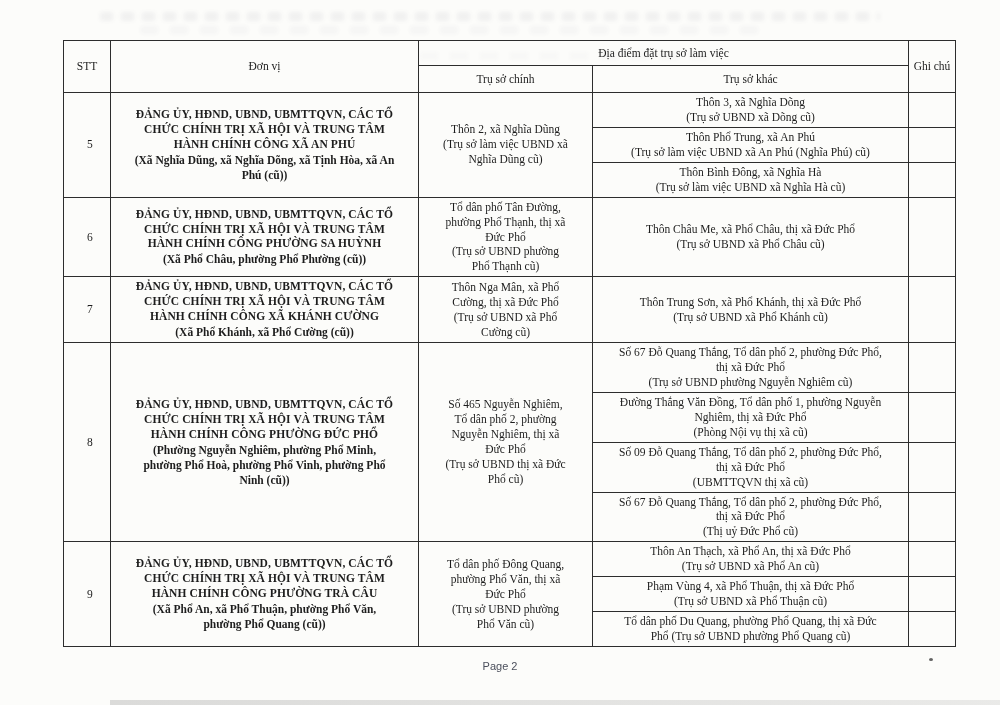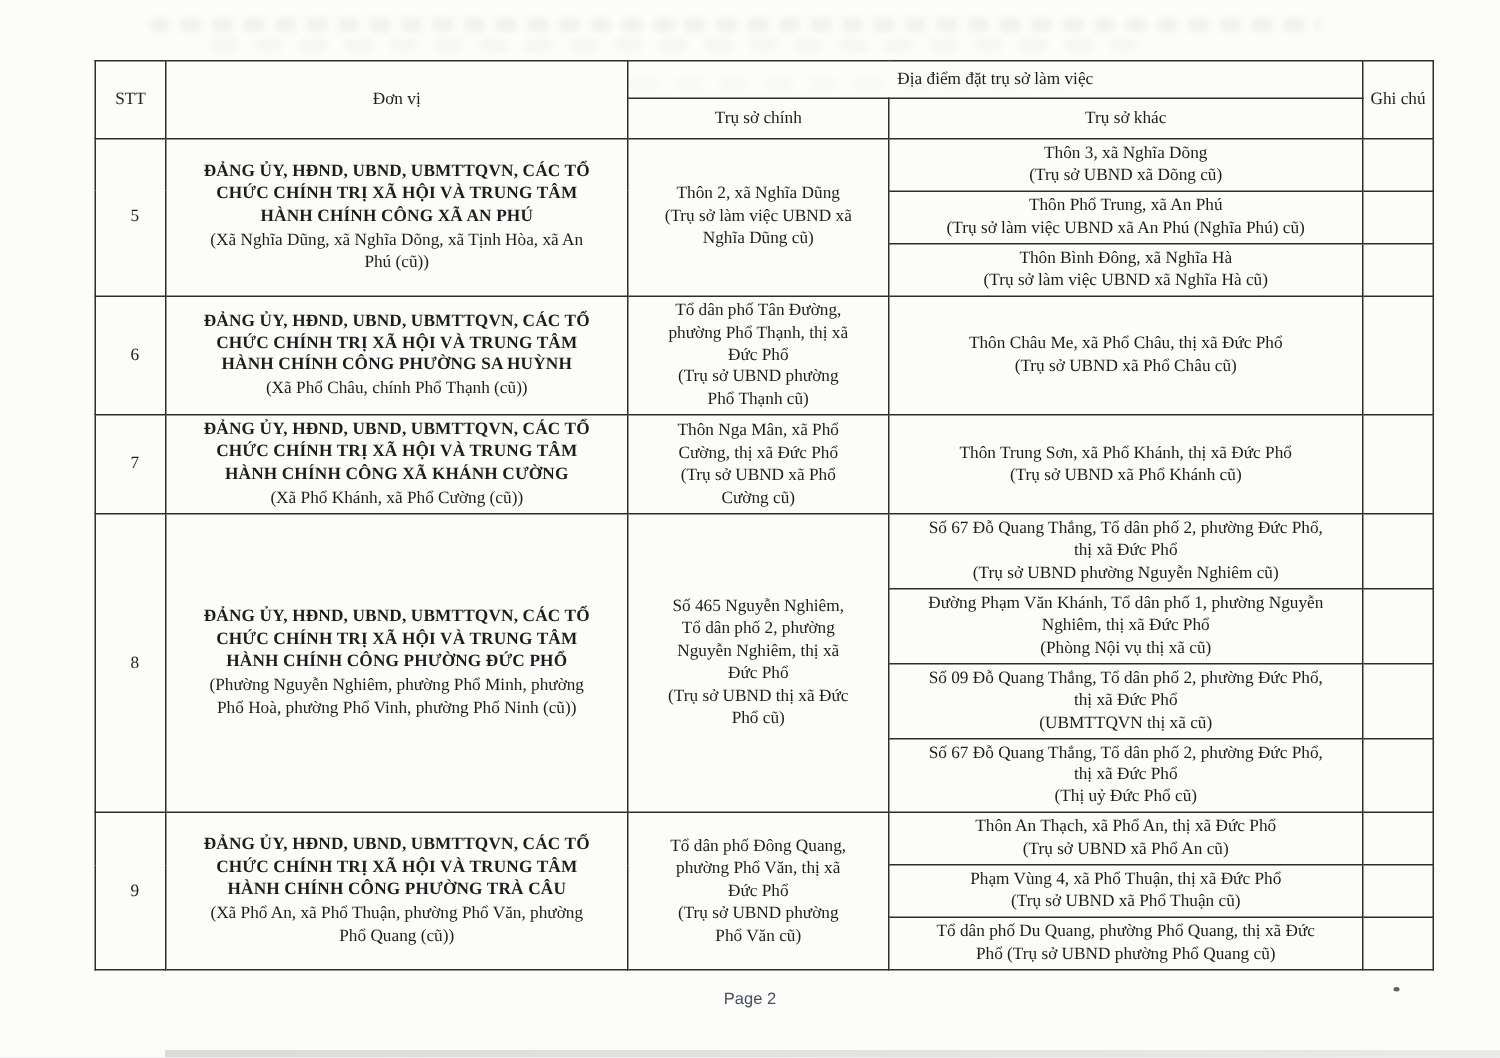--- a/index.html
+++ b/index.html
@@ -49,21 +49,21 @@
     padding:2px 3px;
   }
   thead tr.hrow1 th{height:20px;}
   thead tr.hrow2 th{height:22px;}
   .cell-stt{font-size:11.5px;}
   .cell-donvi{padding:3px 10px;}
   .dv-main{
     font-weight:bold;font-size:11.5px;letter-spacing:.1px;
   }
   .dv-sub{
-    font-weight:normal;font-size:11.5px;margin-top:1px;
+    font-weight:bold;font-size:11.5px;margin-top:1px;
   }
   .cell-chinh,.cell-khac{
     font-size:11.5px;
     white-space:pre-line;
     padding:3px 7px;
   }
   .cell-khac{padding:3px 9px;}
   .cell-ghichu{width:47px;}
 
   .page-label{
@@ -124,21 +124,21 @@
         </tr>
         <tr>
           <td class="cell-khac">Thôn Bình Đông, xã Nghĩa Hà
 (Trụ sở làm việc UBND xã Nghĩa Hà cũ)</td>
           <td class="cell-ghichu"></td>
         </tr>
         <tr>
           <td class="cell-stt">6</td>
           <td class="cell-donvi">
             <div class="dv-main">ĐẢNG ỦY, HĐND, UBND, UBMTTQVN, CÁC TỔ CHỨC CHÍNH TRỊ XÃ HỘI VÀ TRUNG TÂM HÀNH CHÍNH CÔNG PHƯỜNG SA HUỲNH</div>
-            <div class="dv-sub">(Xã Phổ Châu, chính Phổ Thạnh (cũ))</div>
+            <div class="dv-sub">(Xã Phổ Châu, phường Phổ Phường (cũ))</div>
           </td>
           <td class="cell-chinh">Tổ dân phố Tân Đường, phường Phổ Thạnh, thị xã Đức Phổ
 (Trụ sở UBND phường Phổ Thạnh cũ)</td>
           <td class="cell-khac">Thôn Châu Me, xã Phổ Châu, thị xã Đức Phổ
 (Trụ sở UBND xã Phổ Châu cũ)</td>
           <td class="cell-ghichu"></td>
         </tr>
         <tr>
           <td class="cell-stt">7</td>
           <td class="cell-donvi">
@@ -157,21 +157,21 @@
             <div class="dv-main">ĐẢNG ỦY, HĐND, UBND, UBMTTQVN, CÁC TỔ CHỨC CHÍNH TRỊ XÃ HỘI VÀ TRUNG TÂM HÀNH CHÍNH CÔNG PHƯỜNG ĐỨC PHỔ</div>
             <div class="dv-sub">(Phường Nguyễn Nghiêm, phường Phổ Minh, phường Phổ Hoà, phường Phổ Vinh, phường Phổ Ninh (cũ))</div>
           </td>
           <td class="cell-chinh" rowspan="4">Số 465 Nguyễn Nghiêm, Tổ dân phố 2, phường Nguyễn Nghiêm, thị xã Đức Phổ
 (Trụ sở UBND thị xã Đức Phổ cũ)</td>
           <td class="cell-khac">Số 67 Đỗ Quang Thắng, Tổ dân phố 2, phường Đức Phổ, thị xã Đức Phổ
 (Trụ sở UBND phường Nguyễn Nghiêm cũ)</td>
           <td class="cell-ghichu"></td>
         </tr>
         <tr>
-          <td class="cell-khac">Đường Phạm Văn Khánh, Tổ dân phố 1, phường Nguyễn Nghiêm, thị xã Đức Phổ
+          <td class="cell-khac">Đường Thắng Văn Đồng, Tổ dân phố 1, phường Nguyễn Nghiêm, thị xã Đức Phổ
 (Phòng Nội vụ thị xã cũ)</td>
           <td class="cell-ghichu"></td>
         </tr>
         <tr>
           <td class="cell-khac">Số 09 Đỗ Quang Thắng, Tổ dân phố 2, phường Đức Phổ, thị xã Đức Phổ
 (UBMTTQVN thị xã cũ)</td>
           <td class="cell-ghichu"></td>
         </tr>
         <tr>
           <td class="cell-khac">Số 67 Đỗ Quang Thắng, Tổ dân phố 2, phường Đức Phổ, thị xã Đức Phổ

